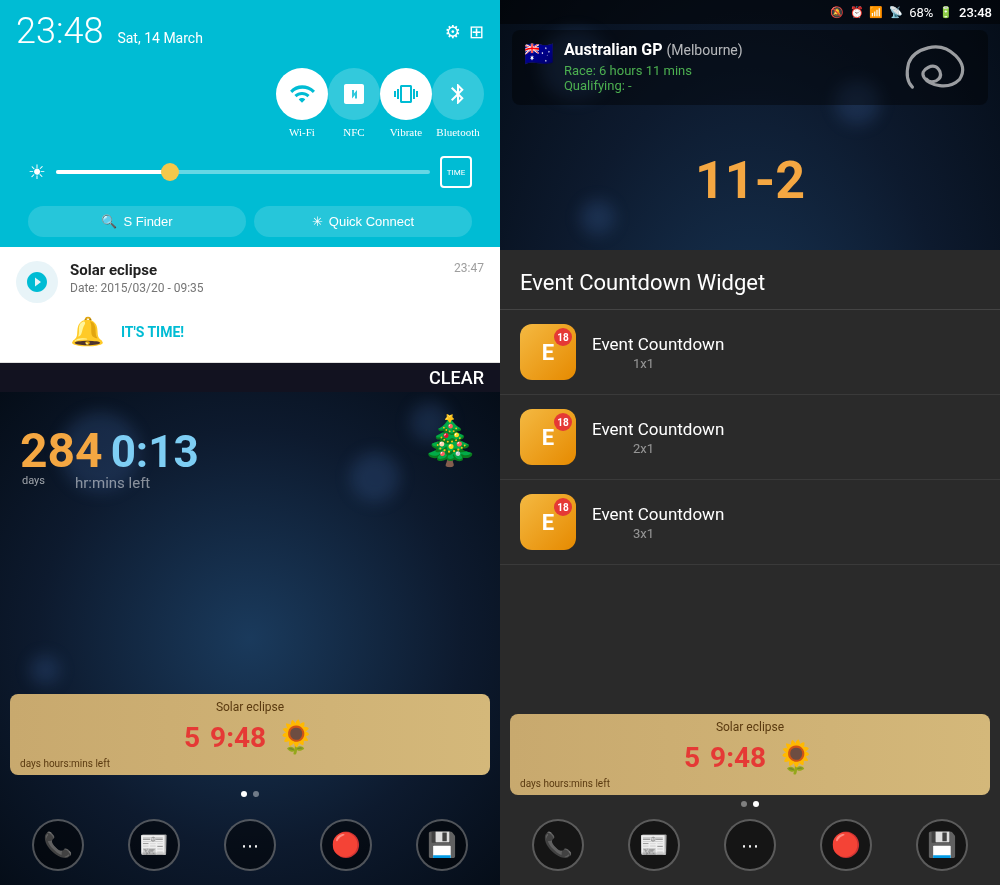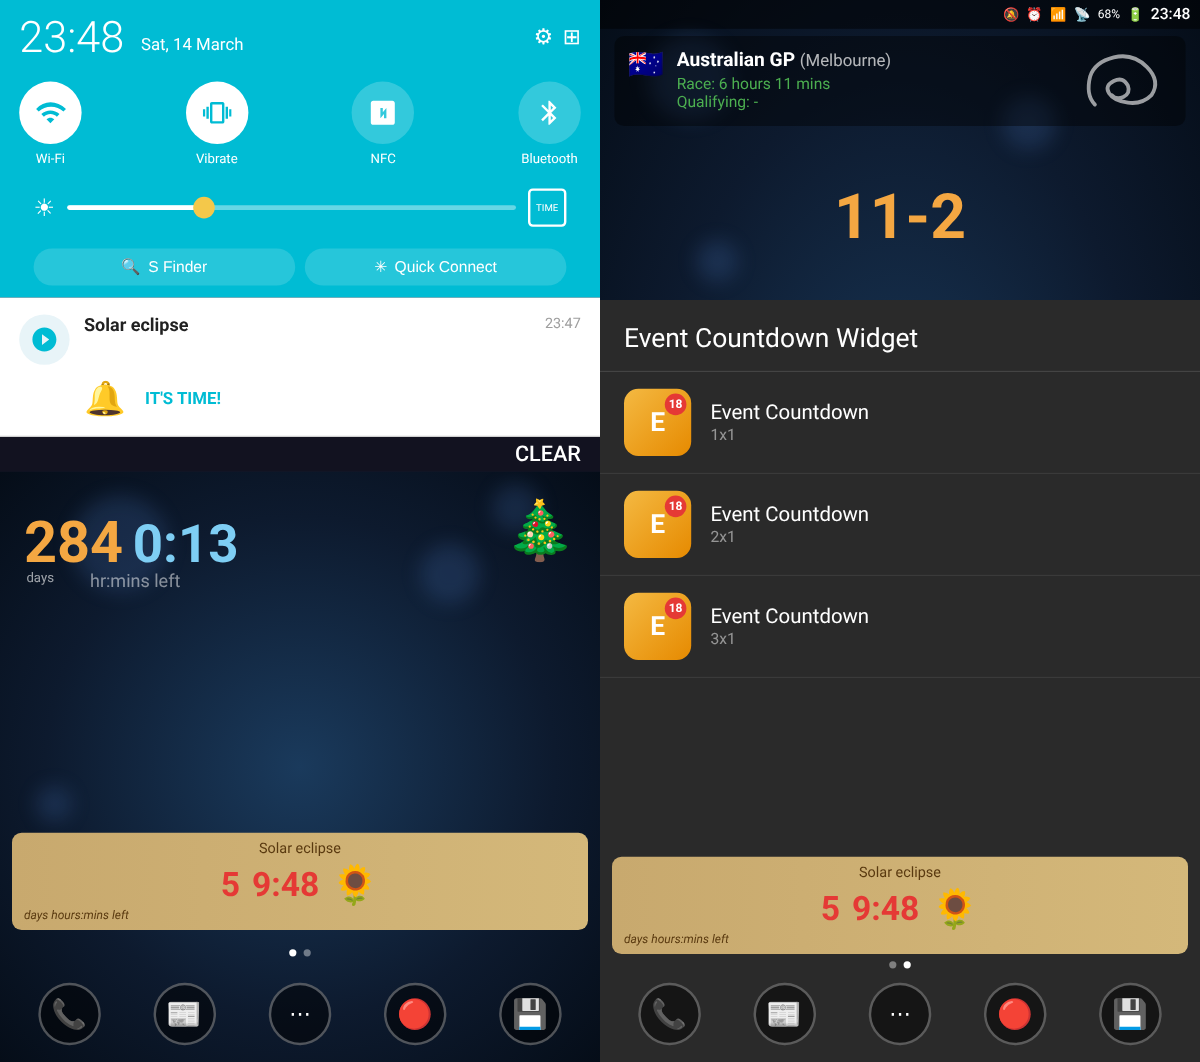--- a/index.html
+++ b/index.html
@@ -56,22 +56,23 @@
       align-items: center;
     }
 
     .status-icon {
       color: white;
       font-size: 18px;
     }
 
     .quick-toggle-row {
       display: flex;
-      justify-content: space-between;
+      justify-content: flex-end;
       padding: 10px 0;
+      font-family: Liberation Serif, serif;
     }
 
     .toggle-item {
       display: flex;
       flex-direction: column;
       align-items: center;
       gap: 6px;
       cursor: pointer;
     }
 
@@ -343,21 +344,20 @@
 
     .solar-sunflower {
       font-size: 32px;
     }
 
     .solar-labels {
       color: #5a3a10;
       font-size: 10px;
       text-align: left;
       margin-top: 2px;
-      font-style: italic;
     }
 
     
     .dock {
       position: absolute;
       bottom: 0;
       left: 0;
       right: 0;
       height: 80px;
       display: flex;
@@ -546,20 +546,21 @@
 
     .widget-name {
       color: white;
       font-size: 17px;
     }
 
     .widget-size {
       color: rgba(255,255,255,0.5);
       font-size: 13px;
       margin-top: 2px;
+      margin-left: 41px;
     }
 
     
     .right-solar-widget {
       position: absolute;
       bottom: 110px;
       left: 10px;
       right: 10px;
       background: linear-gradient(to right, #c8a96e, #d4b87a);
       border-radius: 8px;
@@ -615,34 +616,34 @@
     <div class="quick-toggle-row">
       <div class="toggle-item">
         <div class="toggle-circle active">
           <svg width="26" height="26" viewBox="0 0 24 24" fill="currentColor">
             <path d="M1 9l2 2c5.1-5 13.9-5 19 0l2-2C16.9 2.3 7.1 2.3 1 9zm8 8l3 3 3-3c-1.7-1.7-4.3-1.7-6 0zm-4-4l2 2c2.8-2.8 7.2-2.8 10 0l2-2C15.1 9.3 8.9 9.3 5 13z"></path>
           </svg>
         </div>
         <span class="toggle-label">Wi-Fi</span>
       </div>
       <div class="toggle-item">
+        <div class="toggle-circle">
+          <svg width="24" height="24" viewBox="0 0 24 24" fill="currentColor">
+            <path d="M20 2H4c-1.1 0-2 .9-2 2v16c0 1.1.9 2 2 2h16c1.1 0 2-.9 2-2V4c0-1.1-.9-2-2-2zm-5 14.5h-2V13l-3 3.5V8h2v3.5l3-3.5v8z"></path>
+          </svg>
+        </div>
+        <span class="toggle-label">NFC</span>
+      </div>
+      <div class="toggle-item">
         <div class="toggle-circle active">
           <svg width="24" height="24" viewBox="0 0 24 24" fill="currentColor">
             <path d="M0 15h2V9H0v6zm3 2h2V7H3v10zm19-8v6h2V9h-2zm-3 8h2V7h-2v10zM16.5 3h-9C6.7 3 6 3.7 6 4.5v15c0 .8.7 1.5 1.5 1.5h9c.8 0 1.5-.7 1.5-1.5v-15c0-.8-.7-1.5-1.5-1.5zM16 19H8V5h8v14z"></path>
           </svg>
         </div>
         <span class="toggle-label">Vibrate</span>
-      </div>
-      <div class="toggle-item">
-        <div class="toggle-circle">
-          <svg width="24" height="24" viewBox="0 0 24 24" fill="currentColor">
-            <path d="M20 2H4c-1.1 0-2 .9-2 2v16c0 1.1.9 2 2 2h16c1.1 0 2-.9 2-2V4c0-1.1-.9-2-2-2zm-5 14.5h-2V13l-3 3.5V8h2v3.5l3-3.5v8z"></path>
-          </svg>
-        </div>
-        <span class="toggle-label">NFC</span>
       </div>
       <div class="toggle-item">
         <div class="toggle-circle">
           <svg width="24" height="24" viewBox="0 0 24 24" fill="currentColor">
             <path d="M17.71 7.71L12 2h-1v7.59L6.41 5 5 6.41 10.59 12 5 17.59 6.41 19 11 14.41V22h1l5.71-5.71-4.3-4.29 4.3-4.29zM13 5.83l1.88 1.88L13 9.59V5.83zm1.88 10.46L13 18.17v-3.76l1.88 1.88z"></path>
           </svg>
         </div>
         <span class="toggle-label">Bluetooth</span>
       </div>
     </div>
@@ -673,20 +674,21 @@
 
   <div class="notification-card">
     <div class="notif-header">
       <div class="notif-icon">
         <svg width="24" height="24" viewBox="0 0 24 24" fill="#00bcd4">
           <path d="M12 2C6.48 2 2 6.48 2 12s4.48 10 10 10 10-4.48 10-10S17.52 2 12 2zm-2 14.5v-9l6 4.5-6 4.5z"></path>
         </svg>
       </div>
       <div class="notif-content">
         <div class="notif-title">Solar eclipse</div>
+        <div class="notif-subtitle">Date: 2015/03/20 - 09:35</div>
       </div>
       <span class="notif-time">23:47</span>
     </div>
     <div class="notif-action-row">
       <span class="notif-bell">🔔</span>
       <span class="notif-action-text">IT'S TIME!</span>
     </div>
   </div>
 
   <div class="clear-btn" style="background:rgba(0,0,0,0.3); padding: 4px 16px; text-align:right;">
@@ -751,21 +753,21 @@
 
   <div class="bokeh-dot" style="width:70px;height:70px;top:30px;left:40px;"></div>
   <div class="bokeh-dot" style="width:45px;height:45px;top:80px;right:120px;"></div>
   <div class="bokeh-dot" style="width:35px;height:35px;top:200px;left:80px;"></div>
 
   <div class="right-status-bar">
     <span style="color:white; font-size:11px;">🔕</span>
     <span style="color:white; font-size:11px;">⏰</span>
     <span style="color:white; font-size:11px;">📶</span>
     <span style="color:white; font-size:11px;">📡</span>
-    <span style="color:white; font-size:10px;">68%</span>
+    <span style="color:white; font-size:13px;">68%</span>
     <span style="color:white; font-size:11px;">🔋</span>
     <span class="right-time">23:48</span>
   </div>
 
   <div class="gp-widget">
     <span class="gp-flag">🇦🇺</span>
     <div class="gp-info">
       <div>
         <span class="gp-title">Australian GP</span>
         <span class="gp-title-location">(Melbourne)</span>

